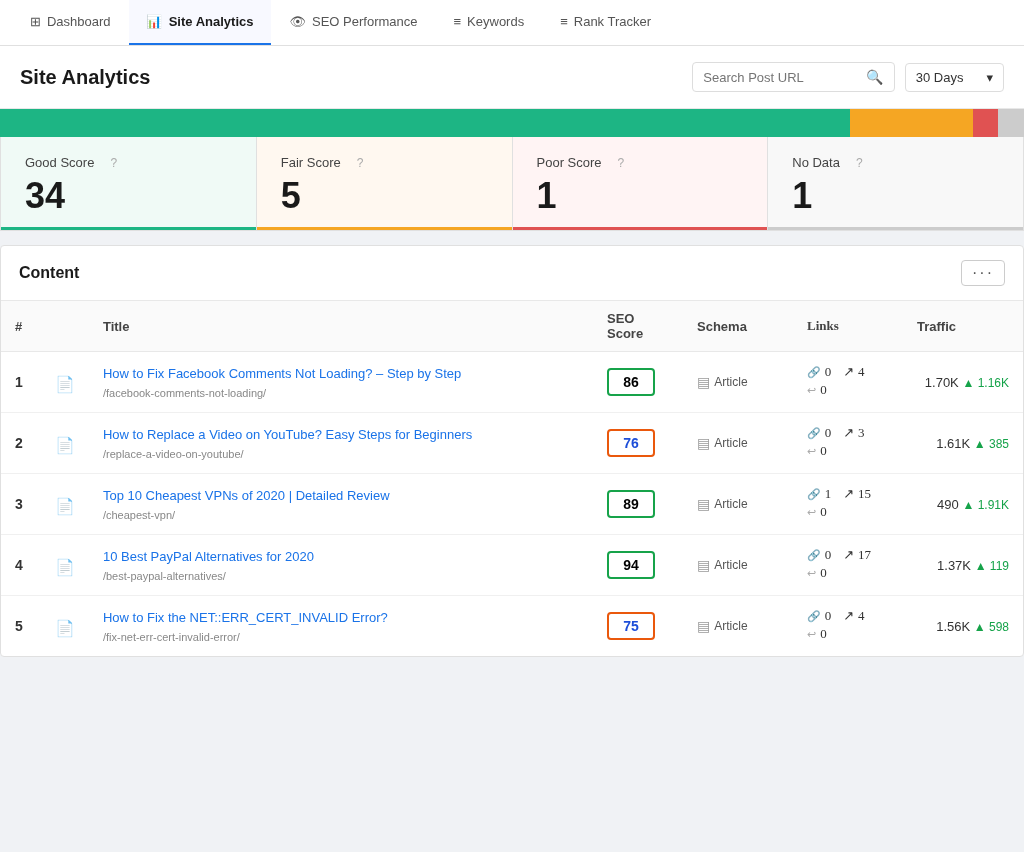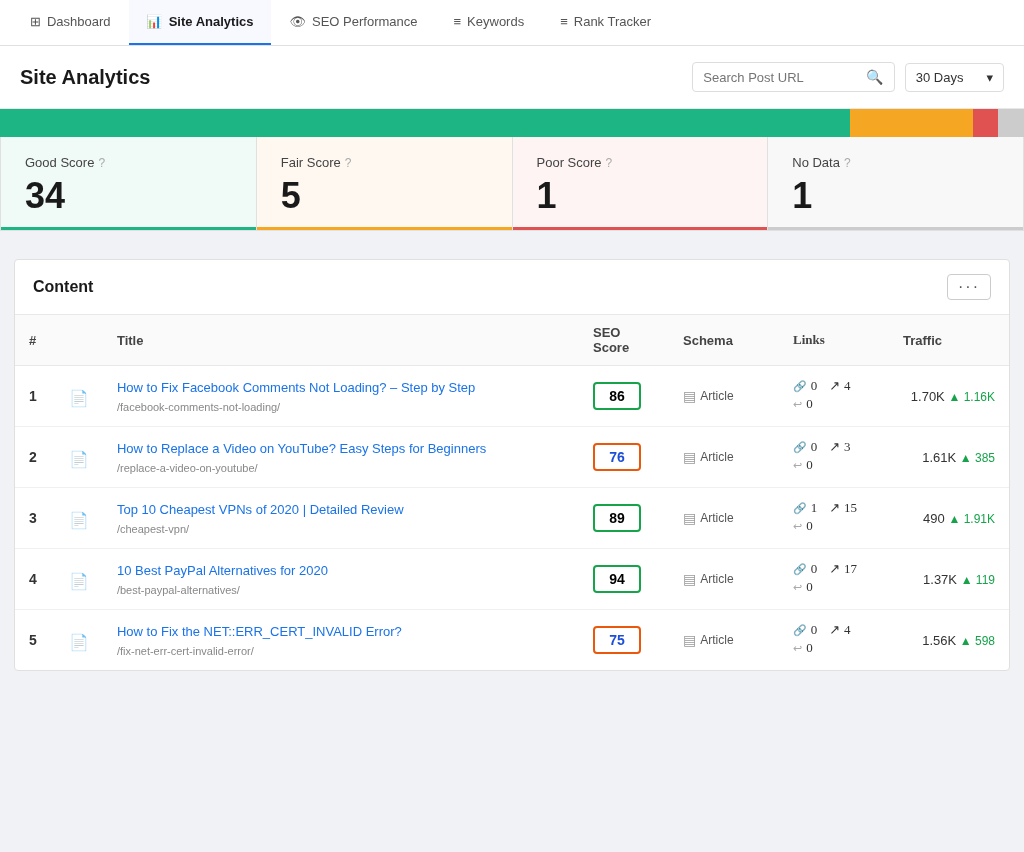--- a/index.html
+++ b/index.html
@@ -24,21 +24,21 @@
     .days-select { border: 1px solid #ddd; border-radius: 4px; padding: 6px 10px; font-size: 13px; color: #333; background: #fff; cursor: pointer; display: flex; align-items: center; gap: 23px; }
 
     
     .score-bar-container { height: 28px; display: flex; width: 100%; margin: 0; }
     .score-bar-segment { height: 100%; }
 
     
     .score-cards { display: flex; background: #fff; border: 1px solid #e0e0e0; border-top: none; }
     .score-card { flex: 1; padding: 18px 24px 16px; border-right: 1px solid #e0e0e0; position: relative; }
     .score-card:last-child { border-right: none; }
-    .score-card-label { font-size: 13px; color: #444; margin-bottom: 8px; display: flex; align-items: center; gap: 4px; }
+    .score-card-label { font-size: 13px; color: #444; margin-bottom: 8px; display: flex; align-items: center; gap: 16px; }
     .score-card-label .help-icon { color: #aaa; font-size: 12px; cursor: pointer; }
     .score-card-value { font-size: 36px; font-weight: 700; color: #1a1a1a; line-height: 1; }
     .score-card-underline { height: 3px; position: absolute; bottom: 0; left: 0; right: 0; }
     .good-card { background: #f0faf6; }
     .fair-card { background: #fff8f0; }
     .poor-card { background: #fff4f4; }
     .nodata-card { background: #f8f8f8; }
 
     
     .content-section { background: #fff; margin: 14px 0 0 0; border: 1px solid #e0e0e0; border-radius: 4px; }
@@ -75,21 +75,21 @@
     .traffic-up { color: #16a34a; font-size: 12px; }
 
     .num-cell { width: 40px; }
     .icon-cell { width: 36px; }
     .title-cell { }
     .seo-cell { width: 90px; }
     .schema-cell { width: 110px; }
     .links-cell { width: 110px; font-family: Liberation Serif, serif; }
     .traffic-cell { width: 120px; text-align: right; }
 
-    .main-content { padding: 14px; }
+    .main-content { }
   </style>
 </head>
 <body>
 
 <div class="app-container">
 
   <div class="tab-bar">
     <div class="tab">
       <span class="tab-icon">⊞</span>
       <span>Dashboard</span>

